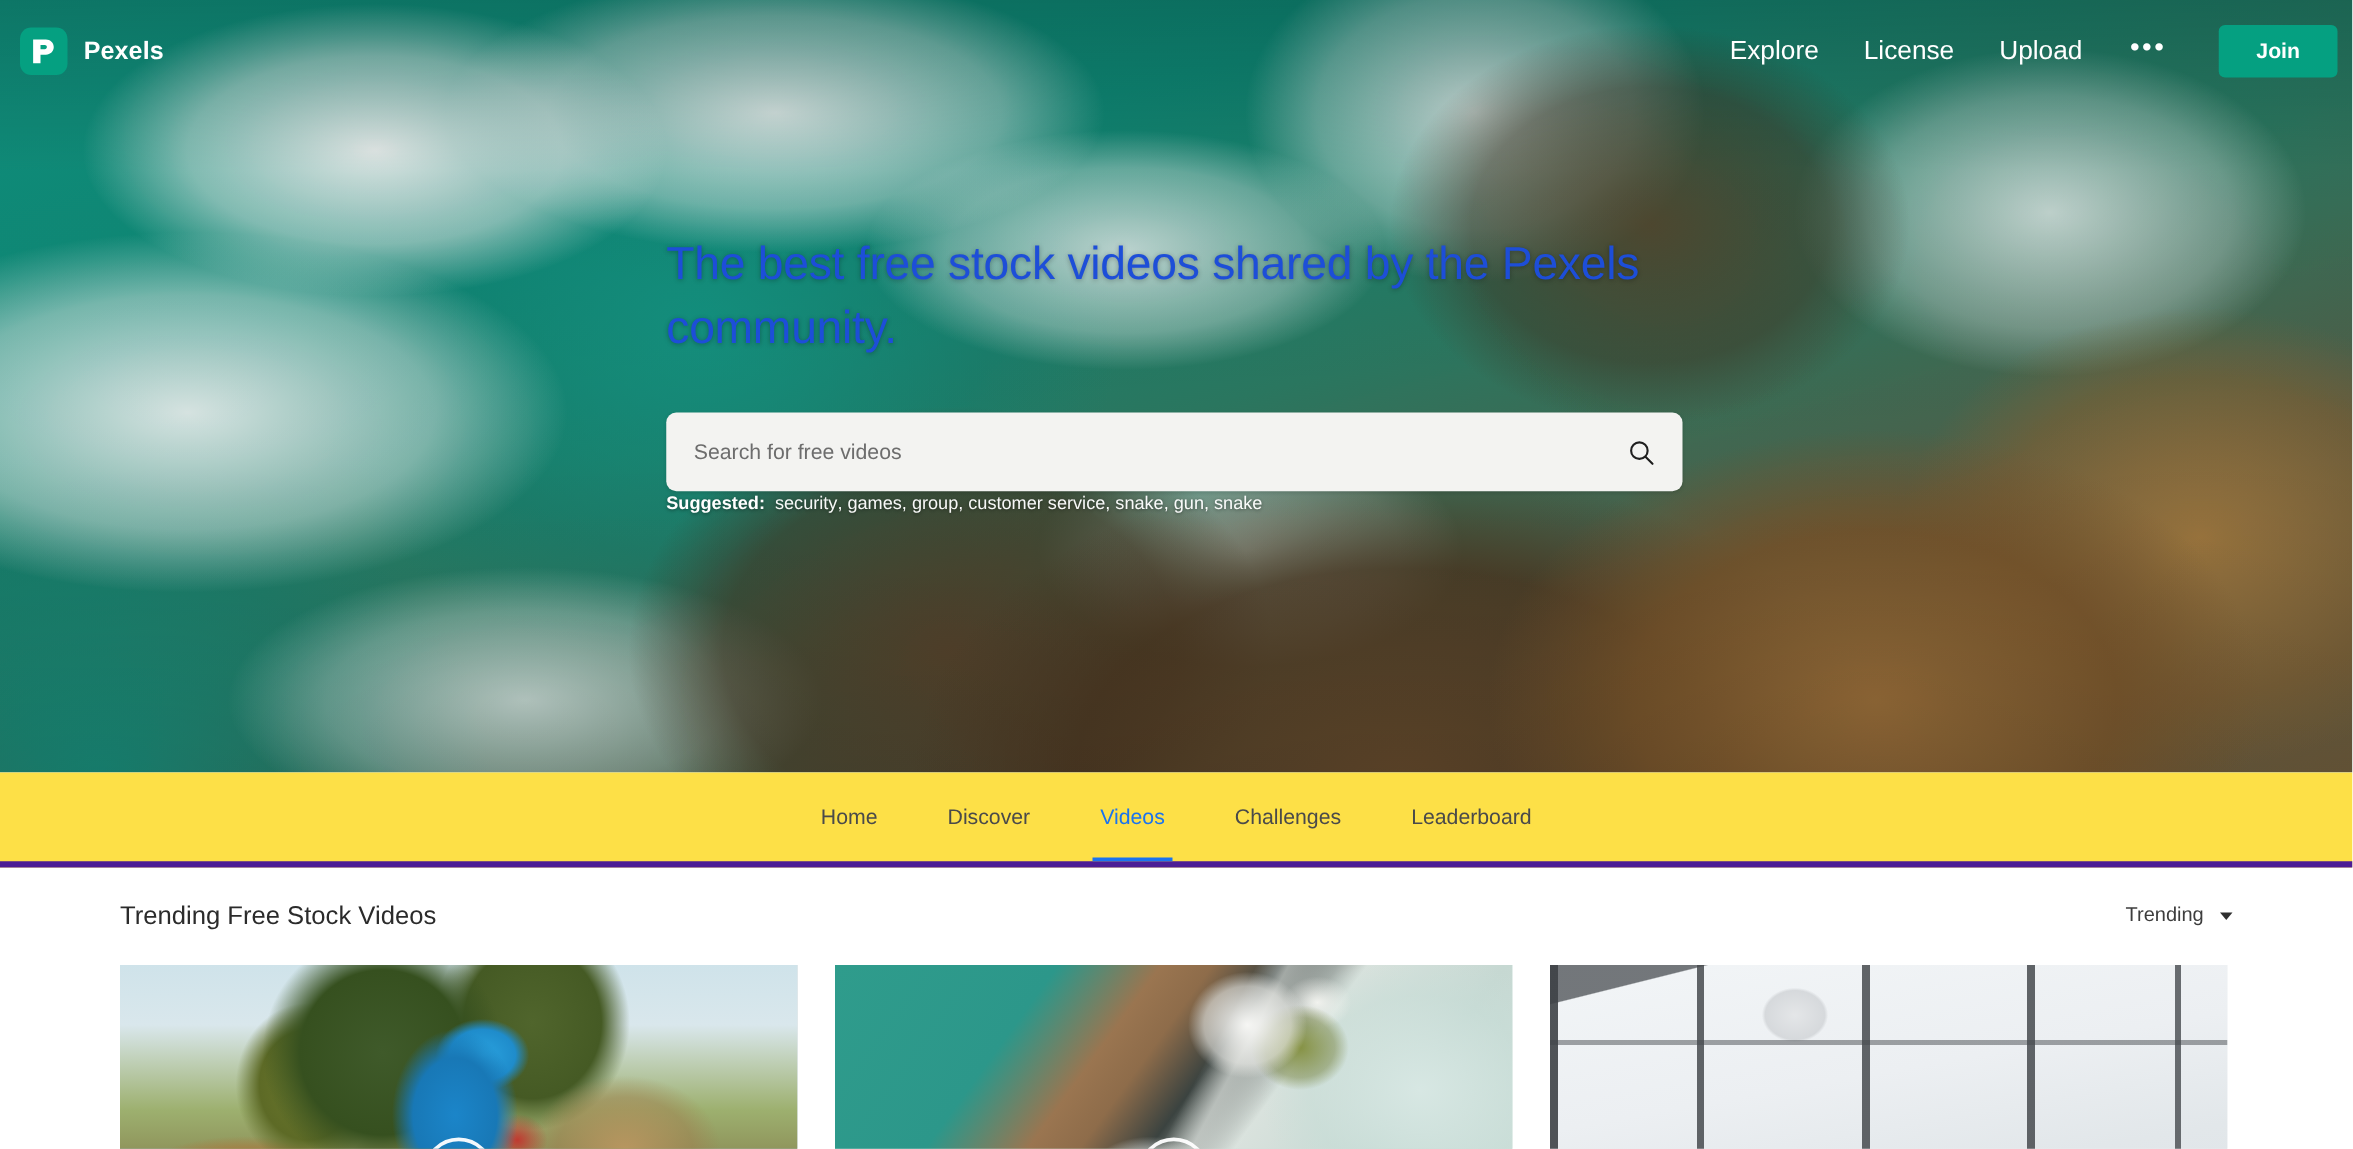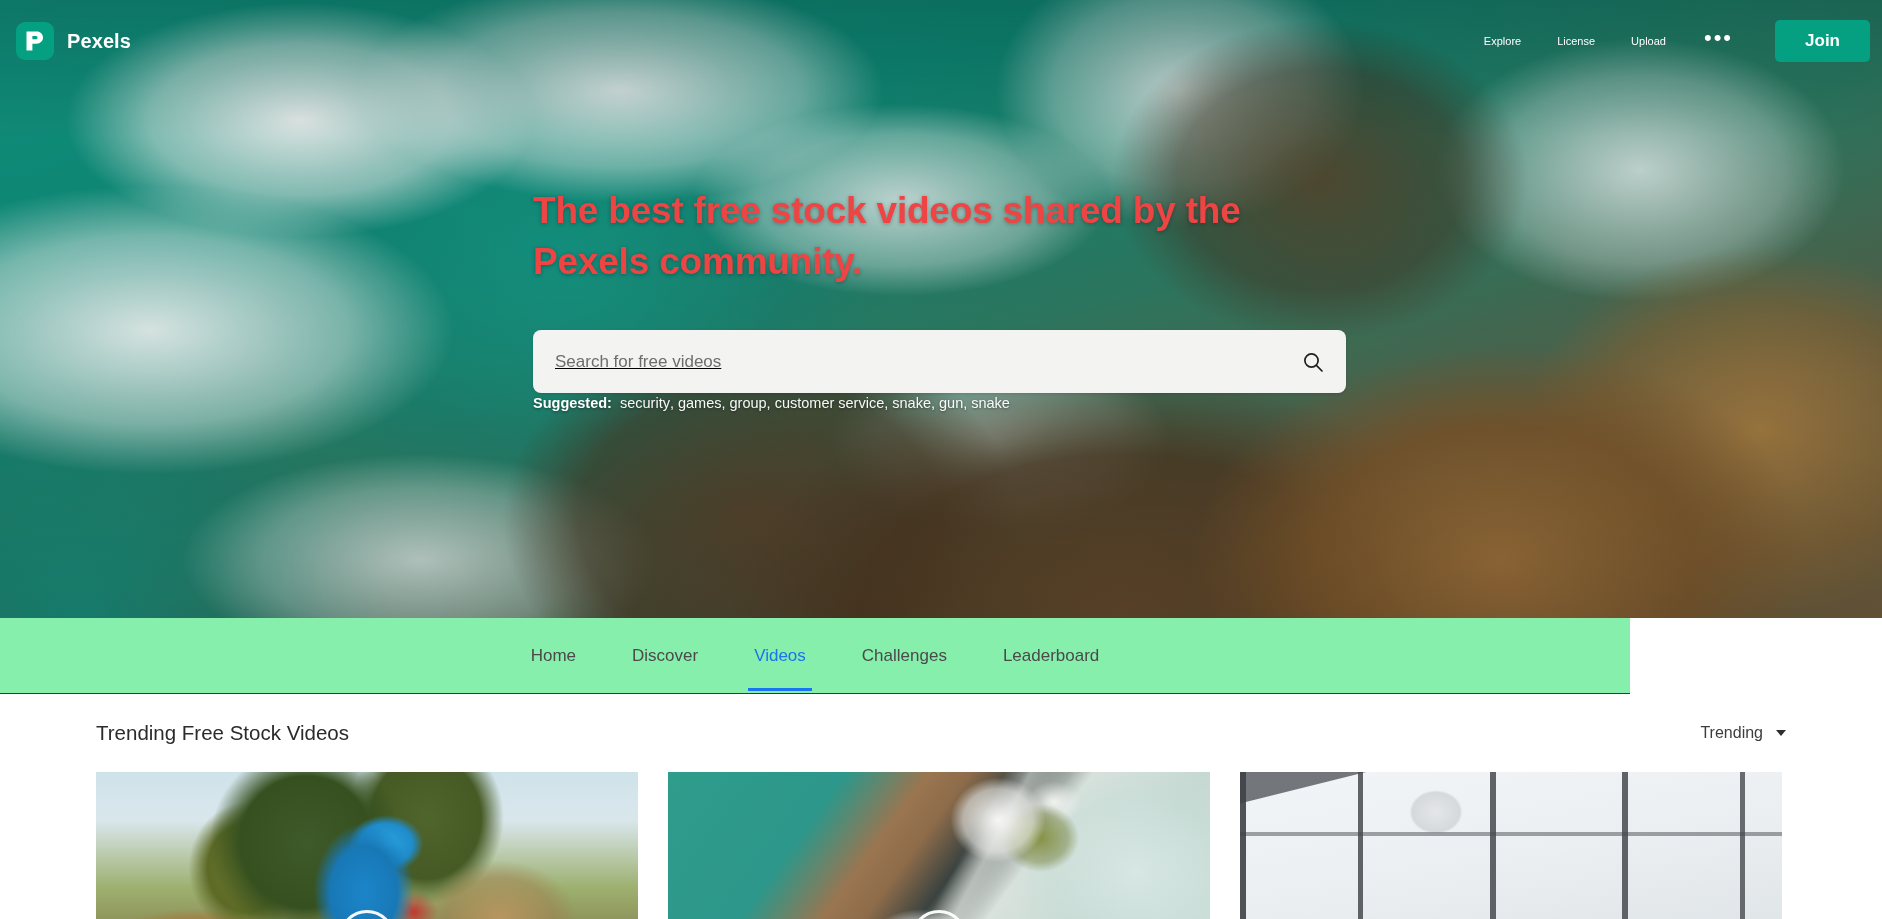--- a/index.html
+++ b/index.html
@@ -85,21 +85,21 @@
     letter-spacing: .1px;
   }
   .nav {
     margin-left: auto;
     display: flex;
     align-items: center;
     gap: 0;
   }
   .nav-link {
     color: #ffffff;
-    font-size: 11px;
+    font-size: 21px;
     text-decoration: none;
     padding: 8px 18px;
     white-space: nowrap;
   }
   .nav-more {
     color: #ffffff;
     font-size: 22px;
     line-height: 10px;
     padding: 8px 20px 14px 20px;
     letter-spacing: 2px;
@@ -122,39 +122,38 @@
   
   .hero-content {
     position: absolute;
     left: 533px;
     top: 185px;
     width: 815px;
     z-index: 4;
   }
   .hero-title {
     margin: 0;
-    color: #ef4444;
+    color: #1d4ed8;
     font-size: 37px;
-    font-weight: 700;
+    font-weight: 400;
     line-height: 1.38;
     letter-spacing: -.2px;
     text-shadow: 0 1px 4px rgba(0,0,0,.30);
     max-width: 780px;
   }
   .search-wrap {
     margin-top: 43px;
     position: relative;
     width: 813px;
     height: 63px;
     background: #f3f3f1;
     border-radius: 8px;
     display: flex;
     align-items: center;
     box-shadow: 0 1px 3px rgba(0,0,0,.12);
-    text-decoration: underline;
   }
   .search-input {
     flex: 1;
     height: 100%;
     border: none;
     outline: none;
     background: transparent;
     font-family: inherit;
     font-size: 17px;
     color: #2b2b2b;
@@ -186,24 +185,24 @@
   .sug-link {
     color: #ffffff;
     text-decoration: none;
     opacity: .96;
   }
   .sug-sep { margin-right: 4px; }
 
   
   .tabbar {
     position: relative;
-    width: 1630px;
+    width: 1882px;
     height: 76px;
-    background: #86efac;
-    border-bottom: 1px solid #4c1d95;
+    background: #fde047;
+    border-bottom: 5px solid #4c1d95;
     display: flex;
     align-items: center;
     justify-content: center;
     gap: 0;
   }
   .tab {
     position: relative;
     font-size: 17px;
     color: #4a4a4a;
     text-decoration: none;

